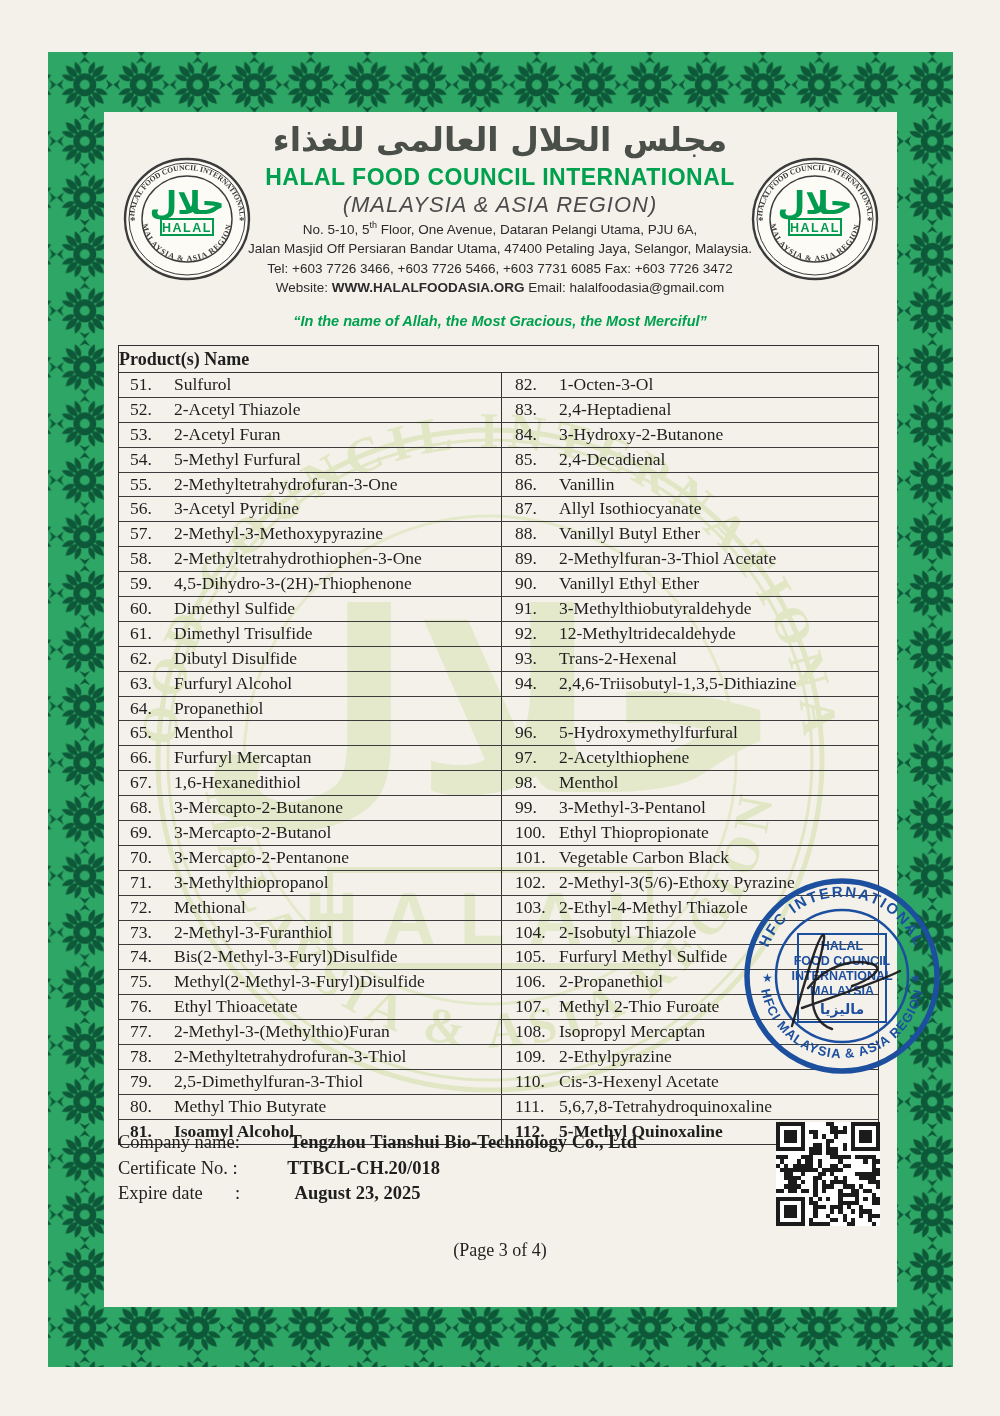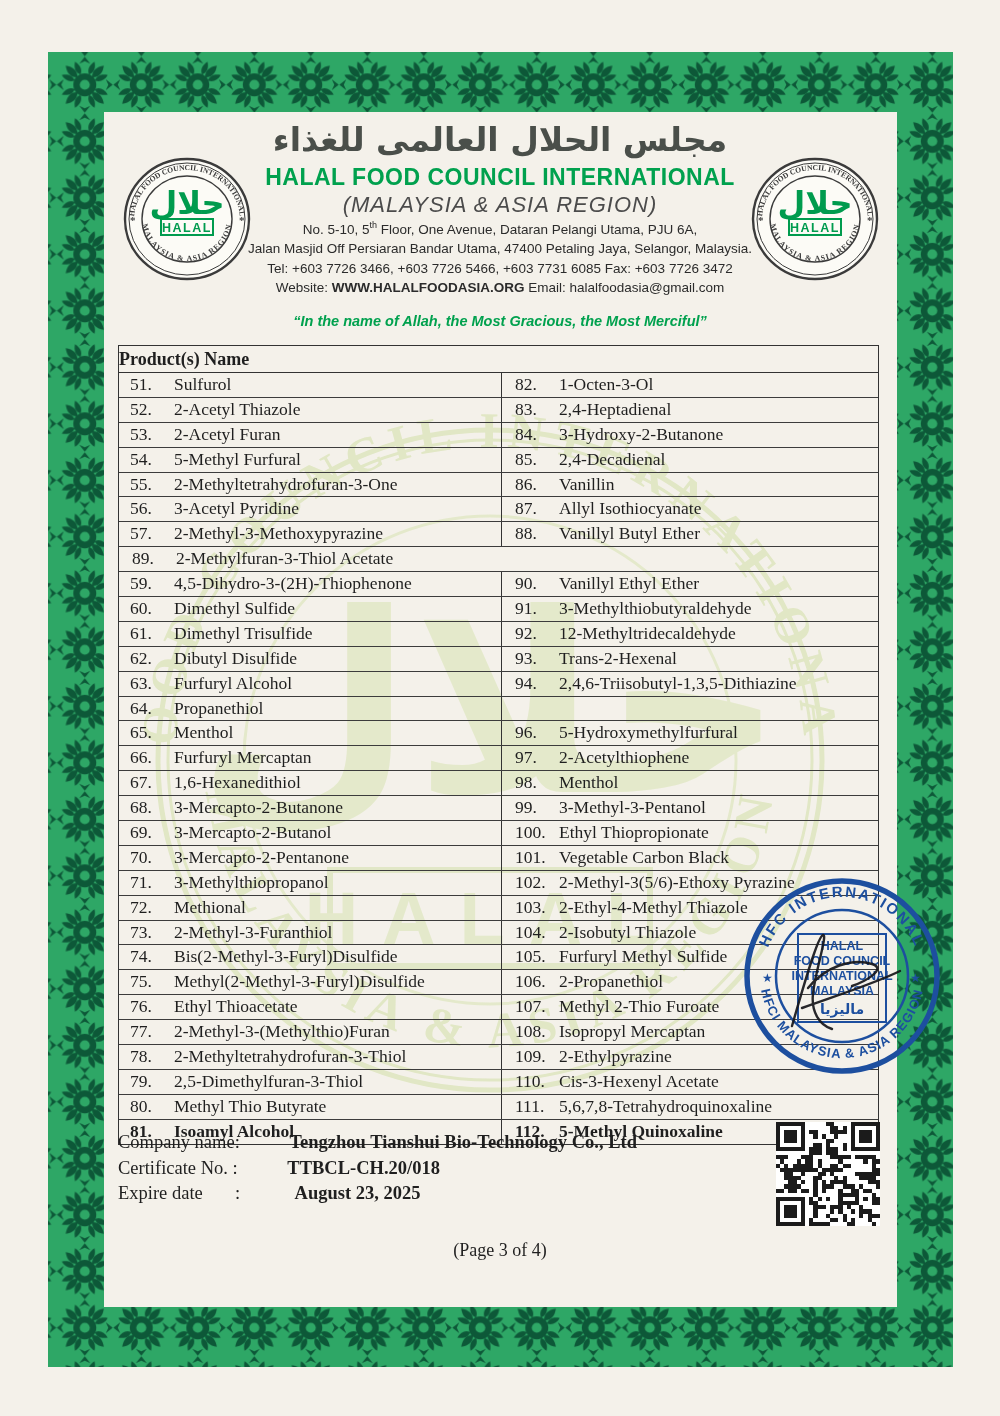--- a/index.html
+++ b/index.html
@@ -259,20 +259,24 @@
           <div class="cell cell-left">
             <span class="p-no">57.</span>
             <span>2-Methyl-3-Methoxypyrazine</span>
           </div>
           <div class="cell cell-right">
             <span class="p-no">88.</span>
             <span>Vanillyl Butyl Ether</span>
           </div>
         </div>
         <div class="t-row">
+          <div class="cell cell-left">
+            <span class="p-no">58.</span>
+            <span>2-Methyltetrahydrothiophen-3-One</span>
+          </div>
           <div class="cell cell-right">
             <span class="p-no">89.</span>
             <span>2-Methylfuran-3-Thiol Acetate</span>
           </div>
         </div>
         <div class="t-row">
           <div class="cell cell-left">
             <span class="p-no">59.</span>
             <span>4,5-Dihydro-3-(2H)-Thiophenone</span>
           </div>

